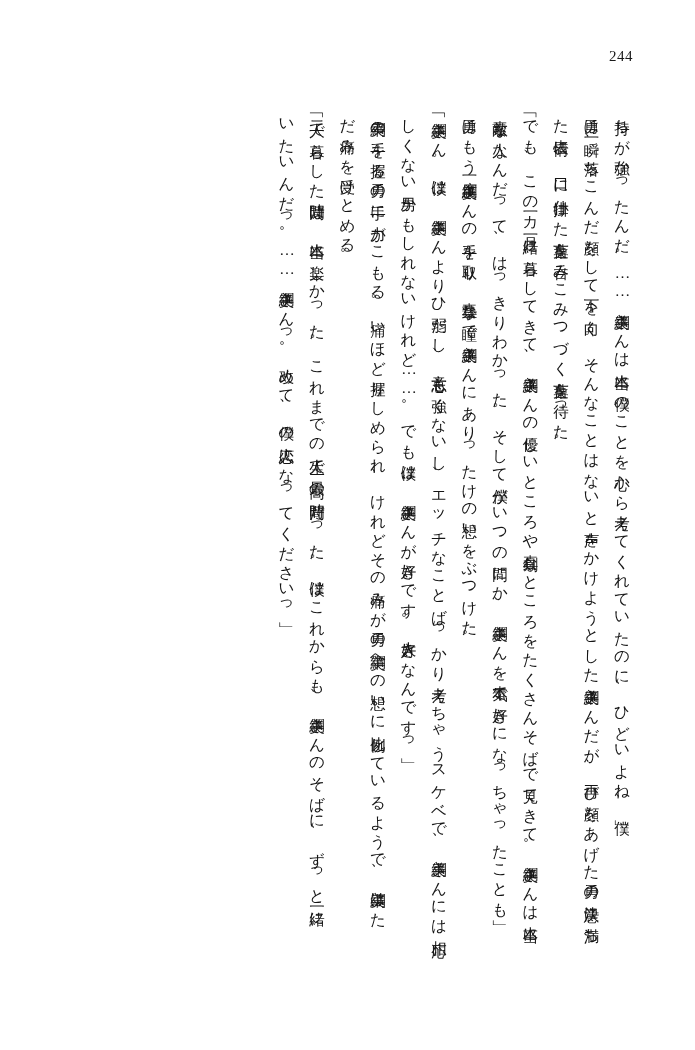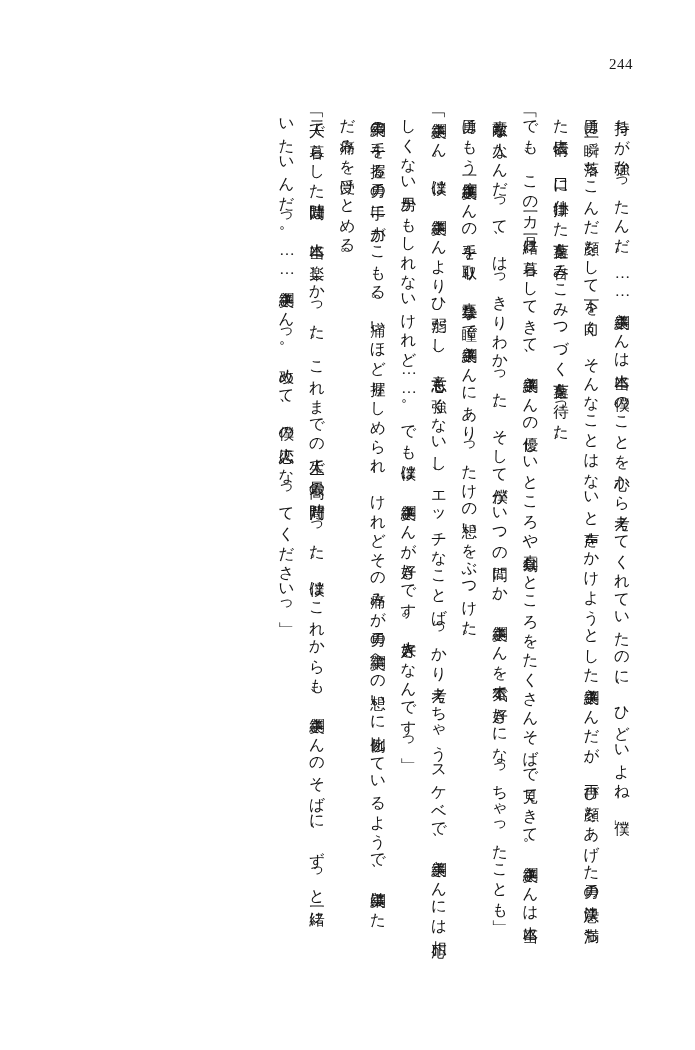--- a/index.html
+++ b/index.html
@@ -18,21 +18,21 @@
   .page {
     position: absolute;
     top: 0;
     left: 0;
     width: 695px;
     height: 1050px;
     background: #ffffff;
   }
   .page-number {
     position: absolute;
-    top: 56px;
+    top: 48px;
     right: 62px;
     font-size: 15px;
     letter-spacing: 0.5px;
     color: #1a1a1a;
     font-family: "Liberation Serif", "DejaVu Serif", serif;
   }
   .body-text {
     position: absolute;
     top: 108px;
     right: 58px;

